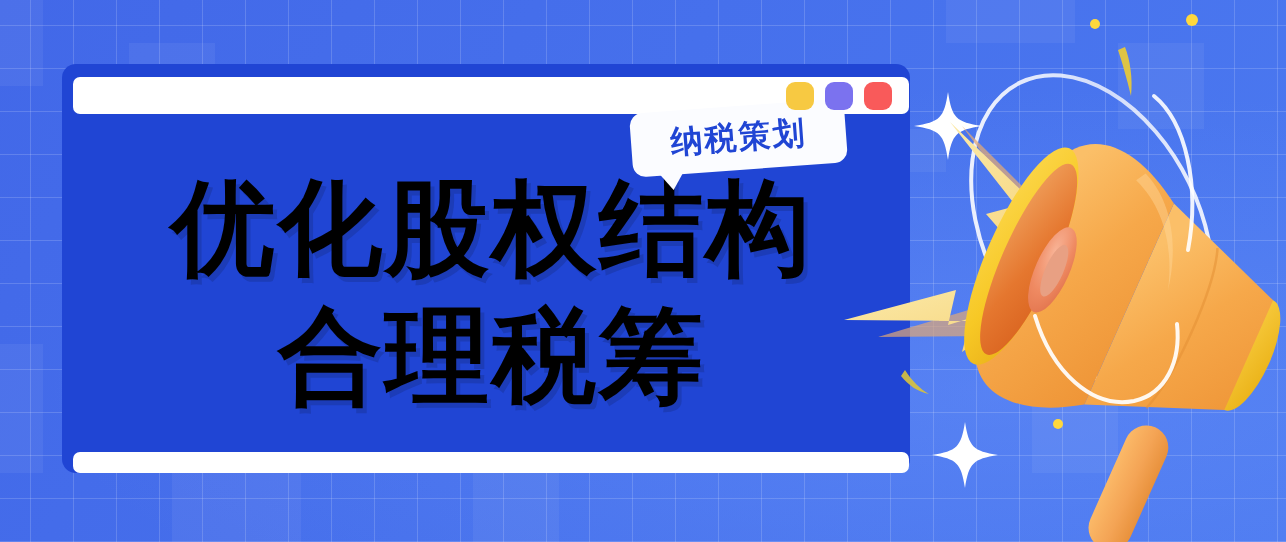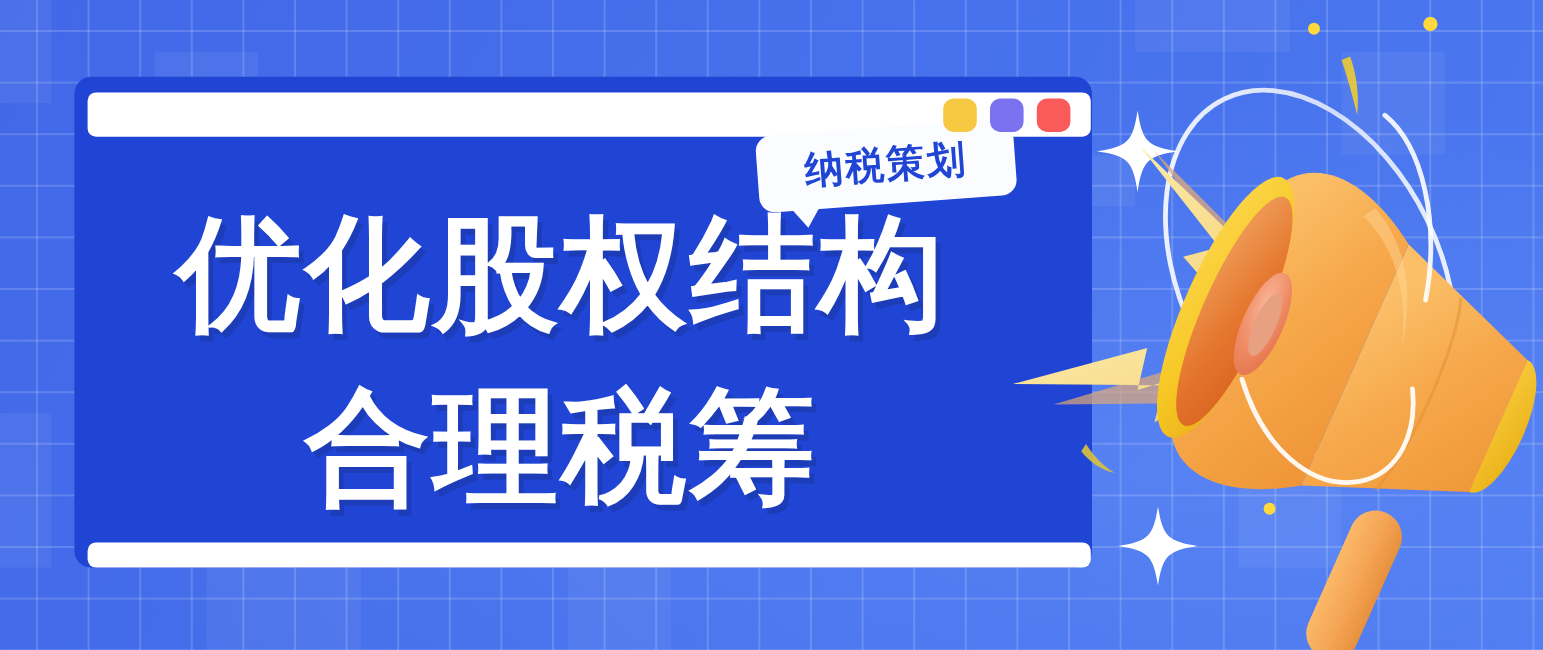--- a/index.html
+++ b/index.html
@@ -121,39 +121,39 @@
   }
   .dot {
     width: 28px;
     height: 28px;
     border-radius: 9px;
   }
 
   
   .headline {
     position: absolute;
-    left: 44px;
+    left: 68px;
     top: 172px;
     width: 848px;
     text-align: center;
-    color: #ffffff;
+    color: #000000;
     font-weight: 700;
     font-family: "DejaVu Sans", "Liberation Sans", sans-serif;
     text-shadow: 4px 5px 0 rgba(20,40,120,0.30);
     letter-spacing: 3px;
   }
   .line1 {
     font-size: 104px;
     line-height: 112px;
     white-space: nowrap;
   }
   .line2 {
     font-size: 104px;
     line-height: 112px;
-    margin-top: 32px;
+    margin-top: 16px;
     white-space: nowrap;
   }
 
   
   .art {
     position: absolute;
     left: 830px;
     top: 0;
     width: 456px;
     height: 542px;

